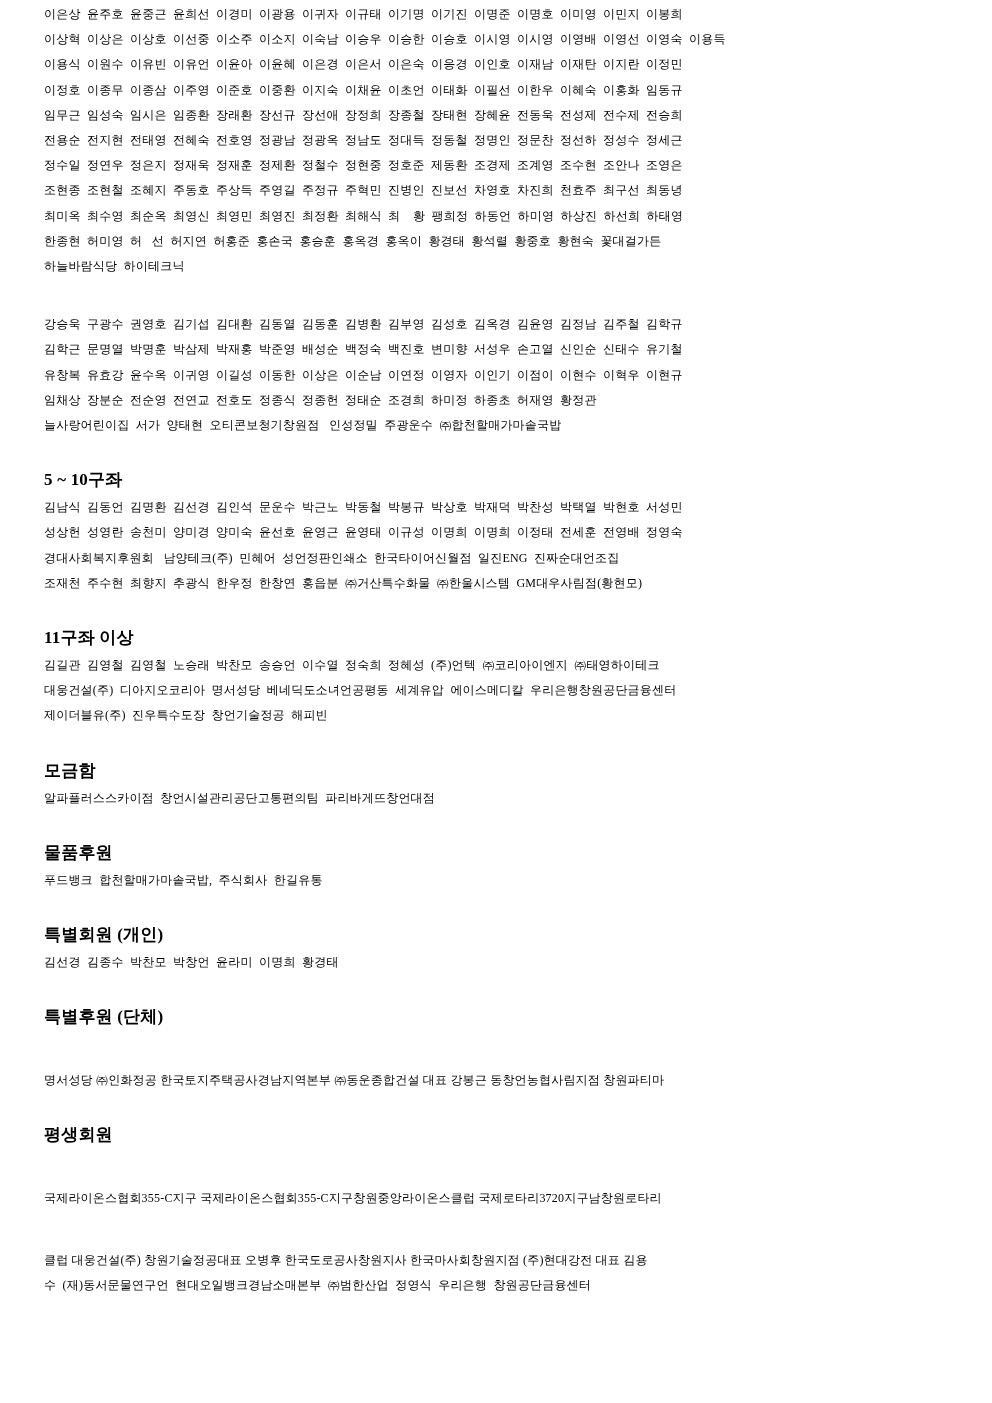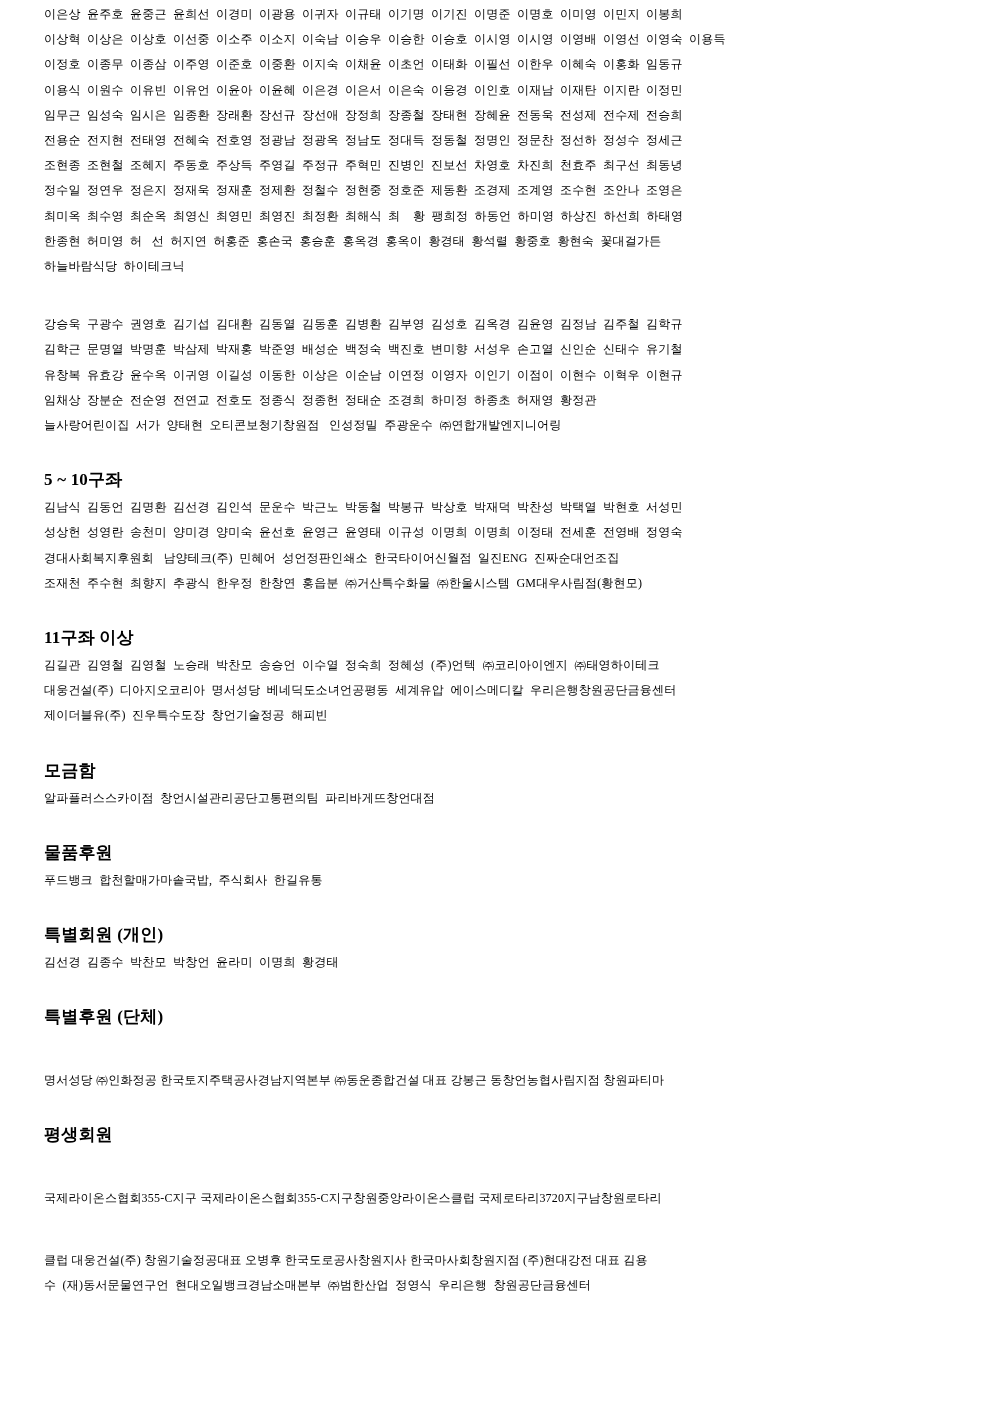--- a/index.html
+++ b/index.html
@@ -59,39 +59,39 @@
   }
 </style>
 </head>
 <body>
 
 <div class="page">
 
   <div class="block top-block">
     <div class="body-line">이은상  윤주호  윤중근  윤희선  이경미  이광용  이귀자  이규태  이기명  이기진  이명준  이명호  이미영  이민지  이봉희</div>
     <div class="body-line">이상혁  이상은  이상호  이선중  이소주  이소지  이숙남  이승우  이승한  이승호  이시영  이시영  이영배  이영선  이영숙  이용득</div>
+    <div class="body-line">이용식  이원수  이유빈  이유언  이윤아  이윤혜  이은경  이은서  이은숙  이응경  이인호  이재남  이재탄  이지란  이정민</div>
     <div class="body-line">이정호  이종무  이종삼  이주영  이준호  이중환  이지숙  이채윤  이초언  이태화  이필선  이한우  이혜숙  이홍화  임동규</div>
-    <div class="body-line">이용식  이원수  이유빈  이유언  이윤아  이윤혜  이은경  이은서  이은숙  이응경  이인호  이재남  이재탄  이지란  이정민</div>
     <div class="body-line">임무근  임성숙  임시은  임종환  장래환  장선규  장선애  장정희  장종철  장태현  장혜윤  전동욱  전성제  전수제  전승희</div>
     <div class="body-line">전용순  전지현  전태영  전혜숙  전호영  정광남  정광옥  정남도  정대득  정동철  정명인  정문찬  정선하  정성수  정세근</div>
+    <div class="body-line">정수일  정연우  정은지  정재욱  정재훈  정제환  정철수  정현중  정호준  제동환  조경제  조계영  조수현  조안나  조영은</div>
     <div class="body-line">조현종  조현철  조혜지  주동호  주상득  주영길  주정규  주혁민  진병인  진보선  차영호  차진희  천효주  최구선  최동녕</div>
-    <div class="body-line">정수일  정연우  정은지  정재욱  정재훈  정제환  정철수  정현중  정호준  제동환  조경제  조계영  조수현  조안나  조영은</div>
     <div class="body-line">최미옥  최수영  최순옥  최영신  최영민  최영진  최정환  최해식  최    황  팽희정  하동언  하미영  하상진  하선희  하태영</div>
     <div class="body-line">한종현  허미영  허   선  허지연  허홍준  홍손국  홍승훈  홍옥경  홍옥이  황경태  황석렬  황중호  황현숙  꽃대걸가든</div>
     <div class="body-line">하늘바람식당  하이테크닉</div>
   </div>
 
   <div class="gap-before-head"></div>
   <div class="block">
     <div class="gap-after-head"></div>
     <div class="body-line">강승욱  구광수  권영호  김기섭  김대환  김동열  김동훈  김병환  김부영  김성호  김옥경  김윤영  김정남  김주철  김학규</div>
     <div class="body-line">김학근  문명열  박명훈  박삼제  박재홍  박준영  배성순  백정숙  백진호  변미향  서성우  손고열  신인순  신태수  유기철</div>
     <div class="body-line">유창복  유효강  윤수옥  이귀영  이길성  이동한  이상은  이순남  이연정  이영자  이인기  이점이  이현수  이혁우  이현규</div>
     <div class="body-line">임채상  장분순  전순영  전연교  전호도  정종식  정종헌  정태순  조경희  하미정  하종초  허재영  황정관</div>
-    <div class="body-line">늘사랑어린이집  서가  양태현  오티콘보청기창원점   인성정밀  주광운수  ㈜연합개발엔지니어링</div>
+    <div class="body-line">늘사랑어린이집  서가  양태현  오티콘보청기창원점   인성정밀  주광운수  ㈜합천할매가마솥국밥</div>
   </div>
 
   <div class="gap-before-head"></div>
   <div class="block">
     <div class="section-head">5 ~ 10구좌</div>
     <div class="gap-after-head"></div>
     <div class="body-line">김남식  김동언  김명환  김선경  김인석  문운수  박근노  박동철  박봉규  박상호  박재덕  박찬성  박택열  박현호  서성민</div>
     <div class="body-line">성상헌  성영란  송천미  양미경  양미숙  윤선호  윤영근  윤영태  이규성  이명희  이명희  이정태  전세훈  전영배  정영숙</div>
     <div class="body-line">경대사회복지후원회   남양테크(주)  민혜어  성언정판인쇄소  한국타이어신월점  일진ENG  진짜순대언조집</div>
     <div class="body-line">조재천  주수현  최향지  추광식  한우정  한창연  홍읍분  ㈜거산특수화물  ㈜한울시스템  GM대우사림점(황현모)</div>

